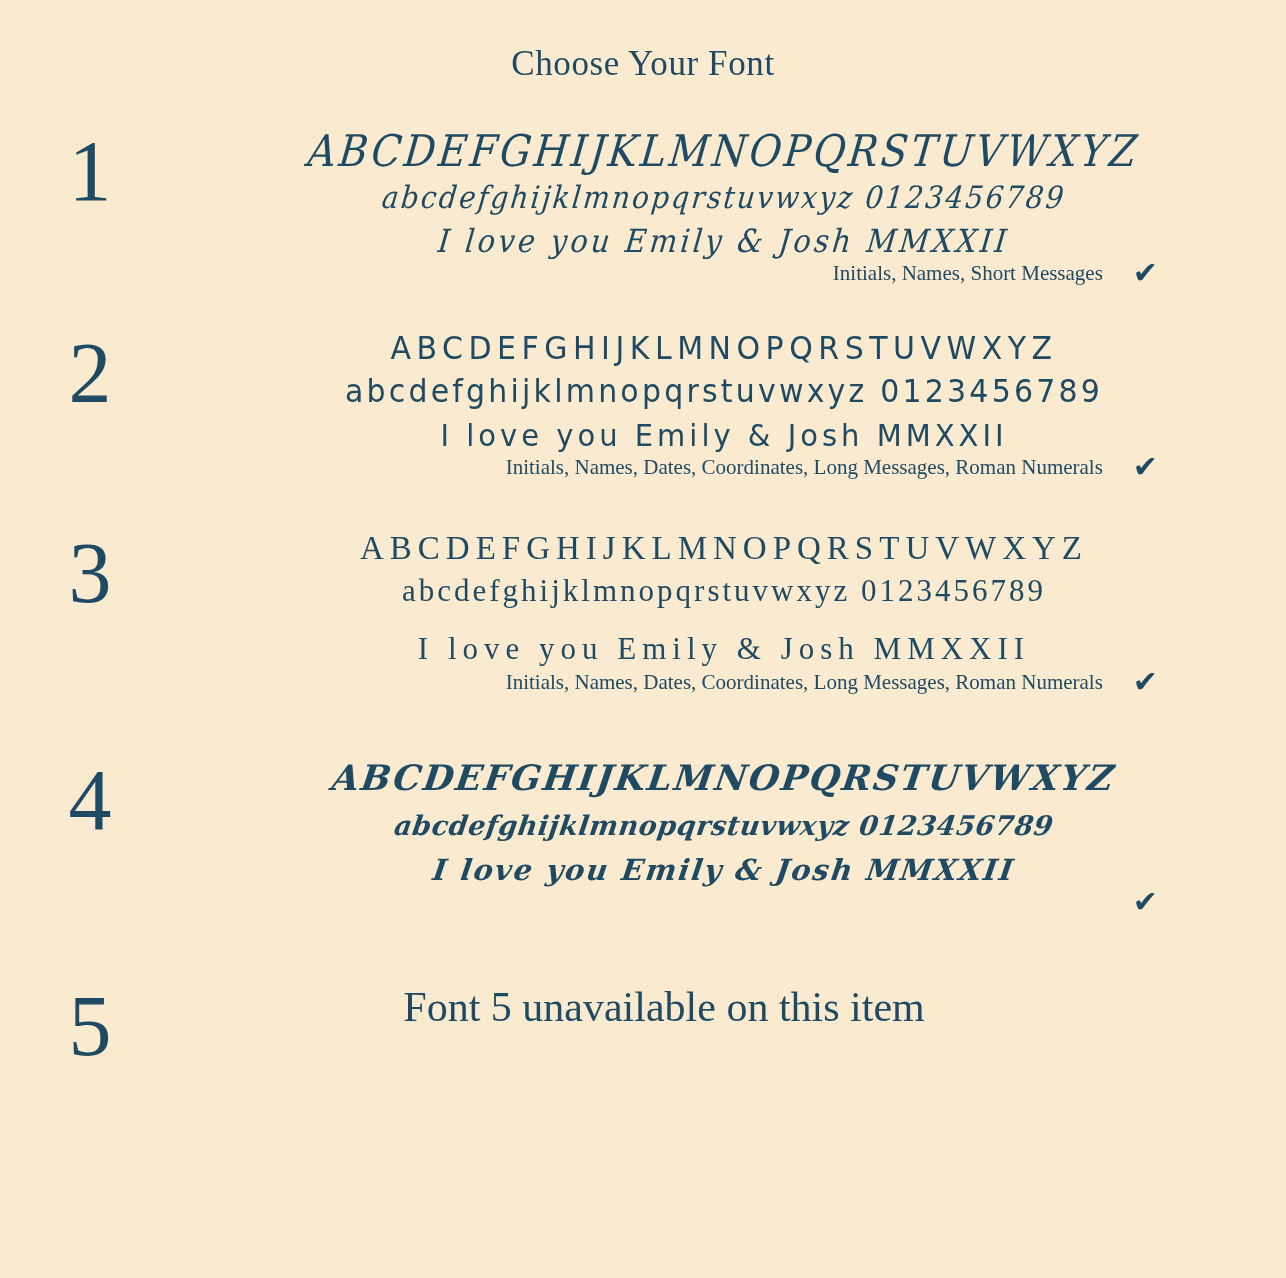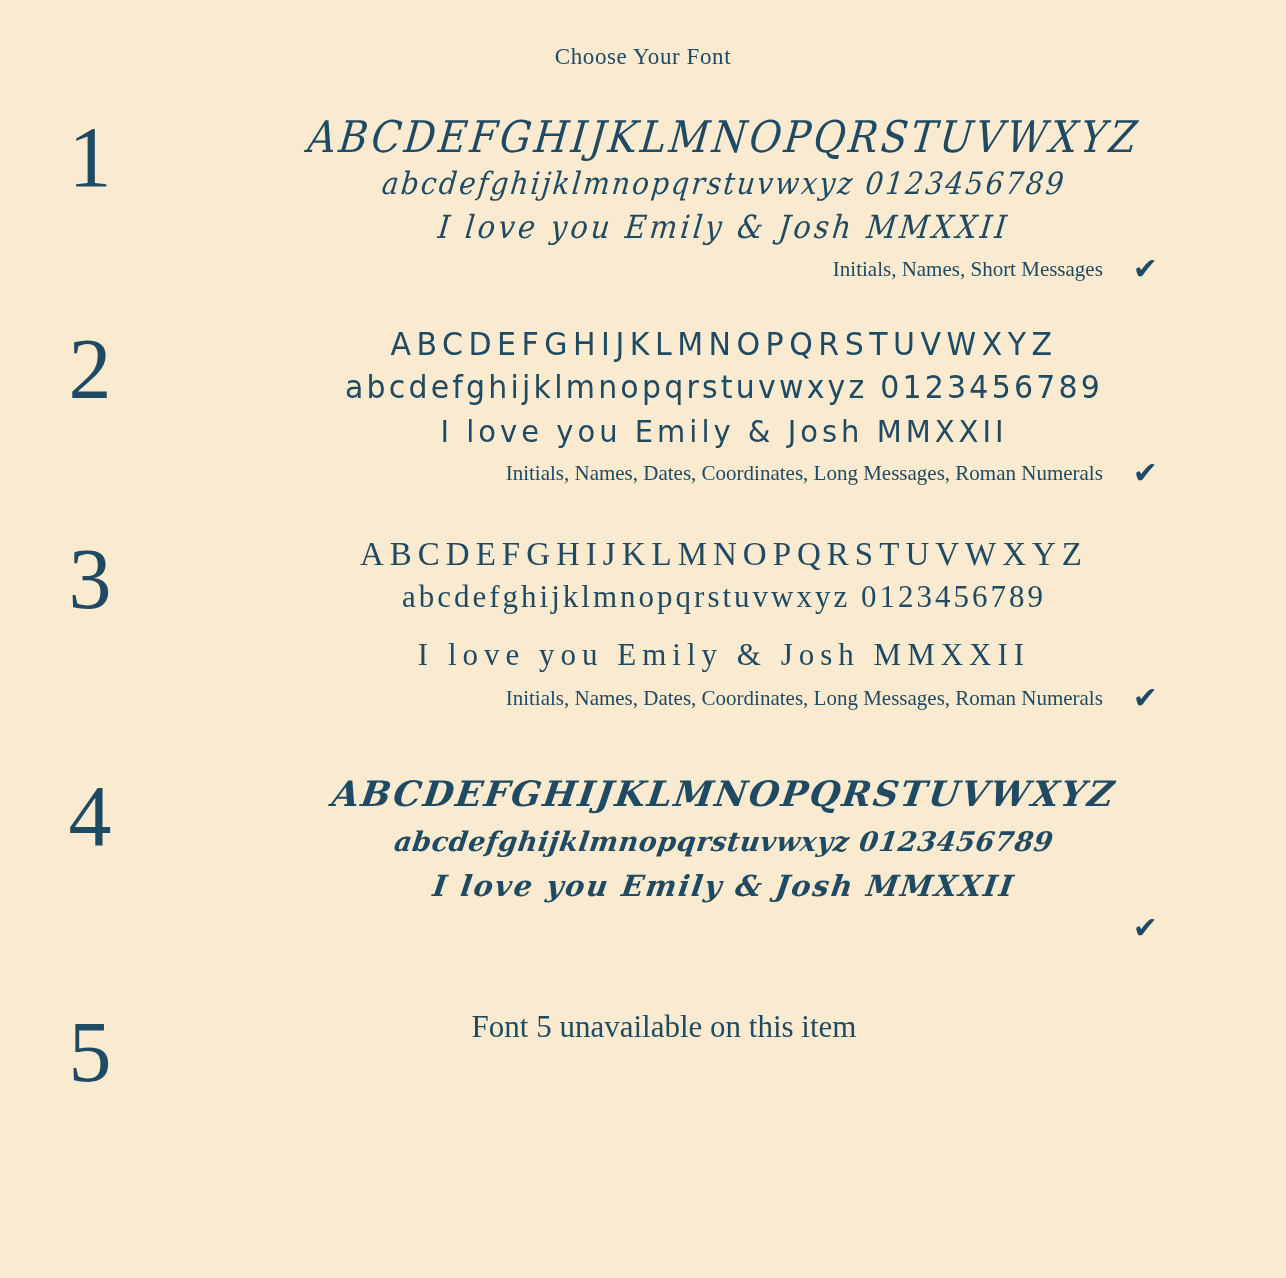--- a/index.html
+++ b/index.html
@@ -16,21 +16,21 @@
     position: relative;
   }
   .page {
     width: 1286px;
     height: 1278px;
     position: relative;
   }
   .page-title {
     text-align: center;
     font-family: "Liberation Serif", serif;
-    font-size: 23px;
+    font-size: 35px;
     color: #1f4a63;
     padding-top: 44px;
     letter-spacing: 0.6px;
   }
   .font-row {
     position: relative;
     display: flex;
     align-items: flex-start;
   }
   .num {
@@ -145,41 +145,40 @@
     font-size: 29px;
     letter-spacing: 2.0px;
     margin-top: 12px;
     transform: skewX(-8deg);
   }
   
   .caption-row {
     display: flex;
     align-items: center;
     justify-content: flex-end;
-    margin-top: 10px;
     padding-right: 110px;
   }
   .caption {
     font-family: "Liberation Serif", serif;
     font-size: 21px;
     color: #1f4a63;
     white-space: nowrap;
   }
   .check {
     font-family: "DejaVu Sans", sans-serif;
     font-size: 30px;
     font-weight: bold;
     color: #1f4a63;
     margin-left: 30px;
     line-height: 1;
   }
   
   .unavailable {
     font-family: "Liberation Serif", serif;
-    font-size: 31px;
+    font-size: 42px;
     color: #1f4a63;
     text-align: center;
     padding-right: 120px;
   }
   .row1 { margin-top: 44px; }
   .row2 { margin-top: 42px; }
   .row3 { margin-top: 48px; }
   .row4 { margin-top: 60px; }
   .row5 { margin-top: 66px; }
   .row5 .num { font-size: 86px; }

